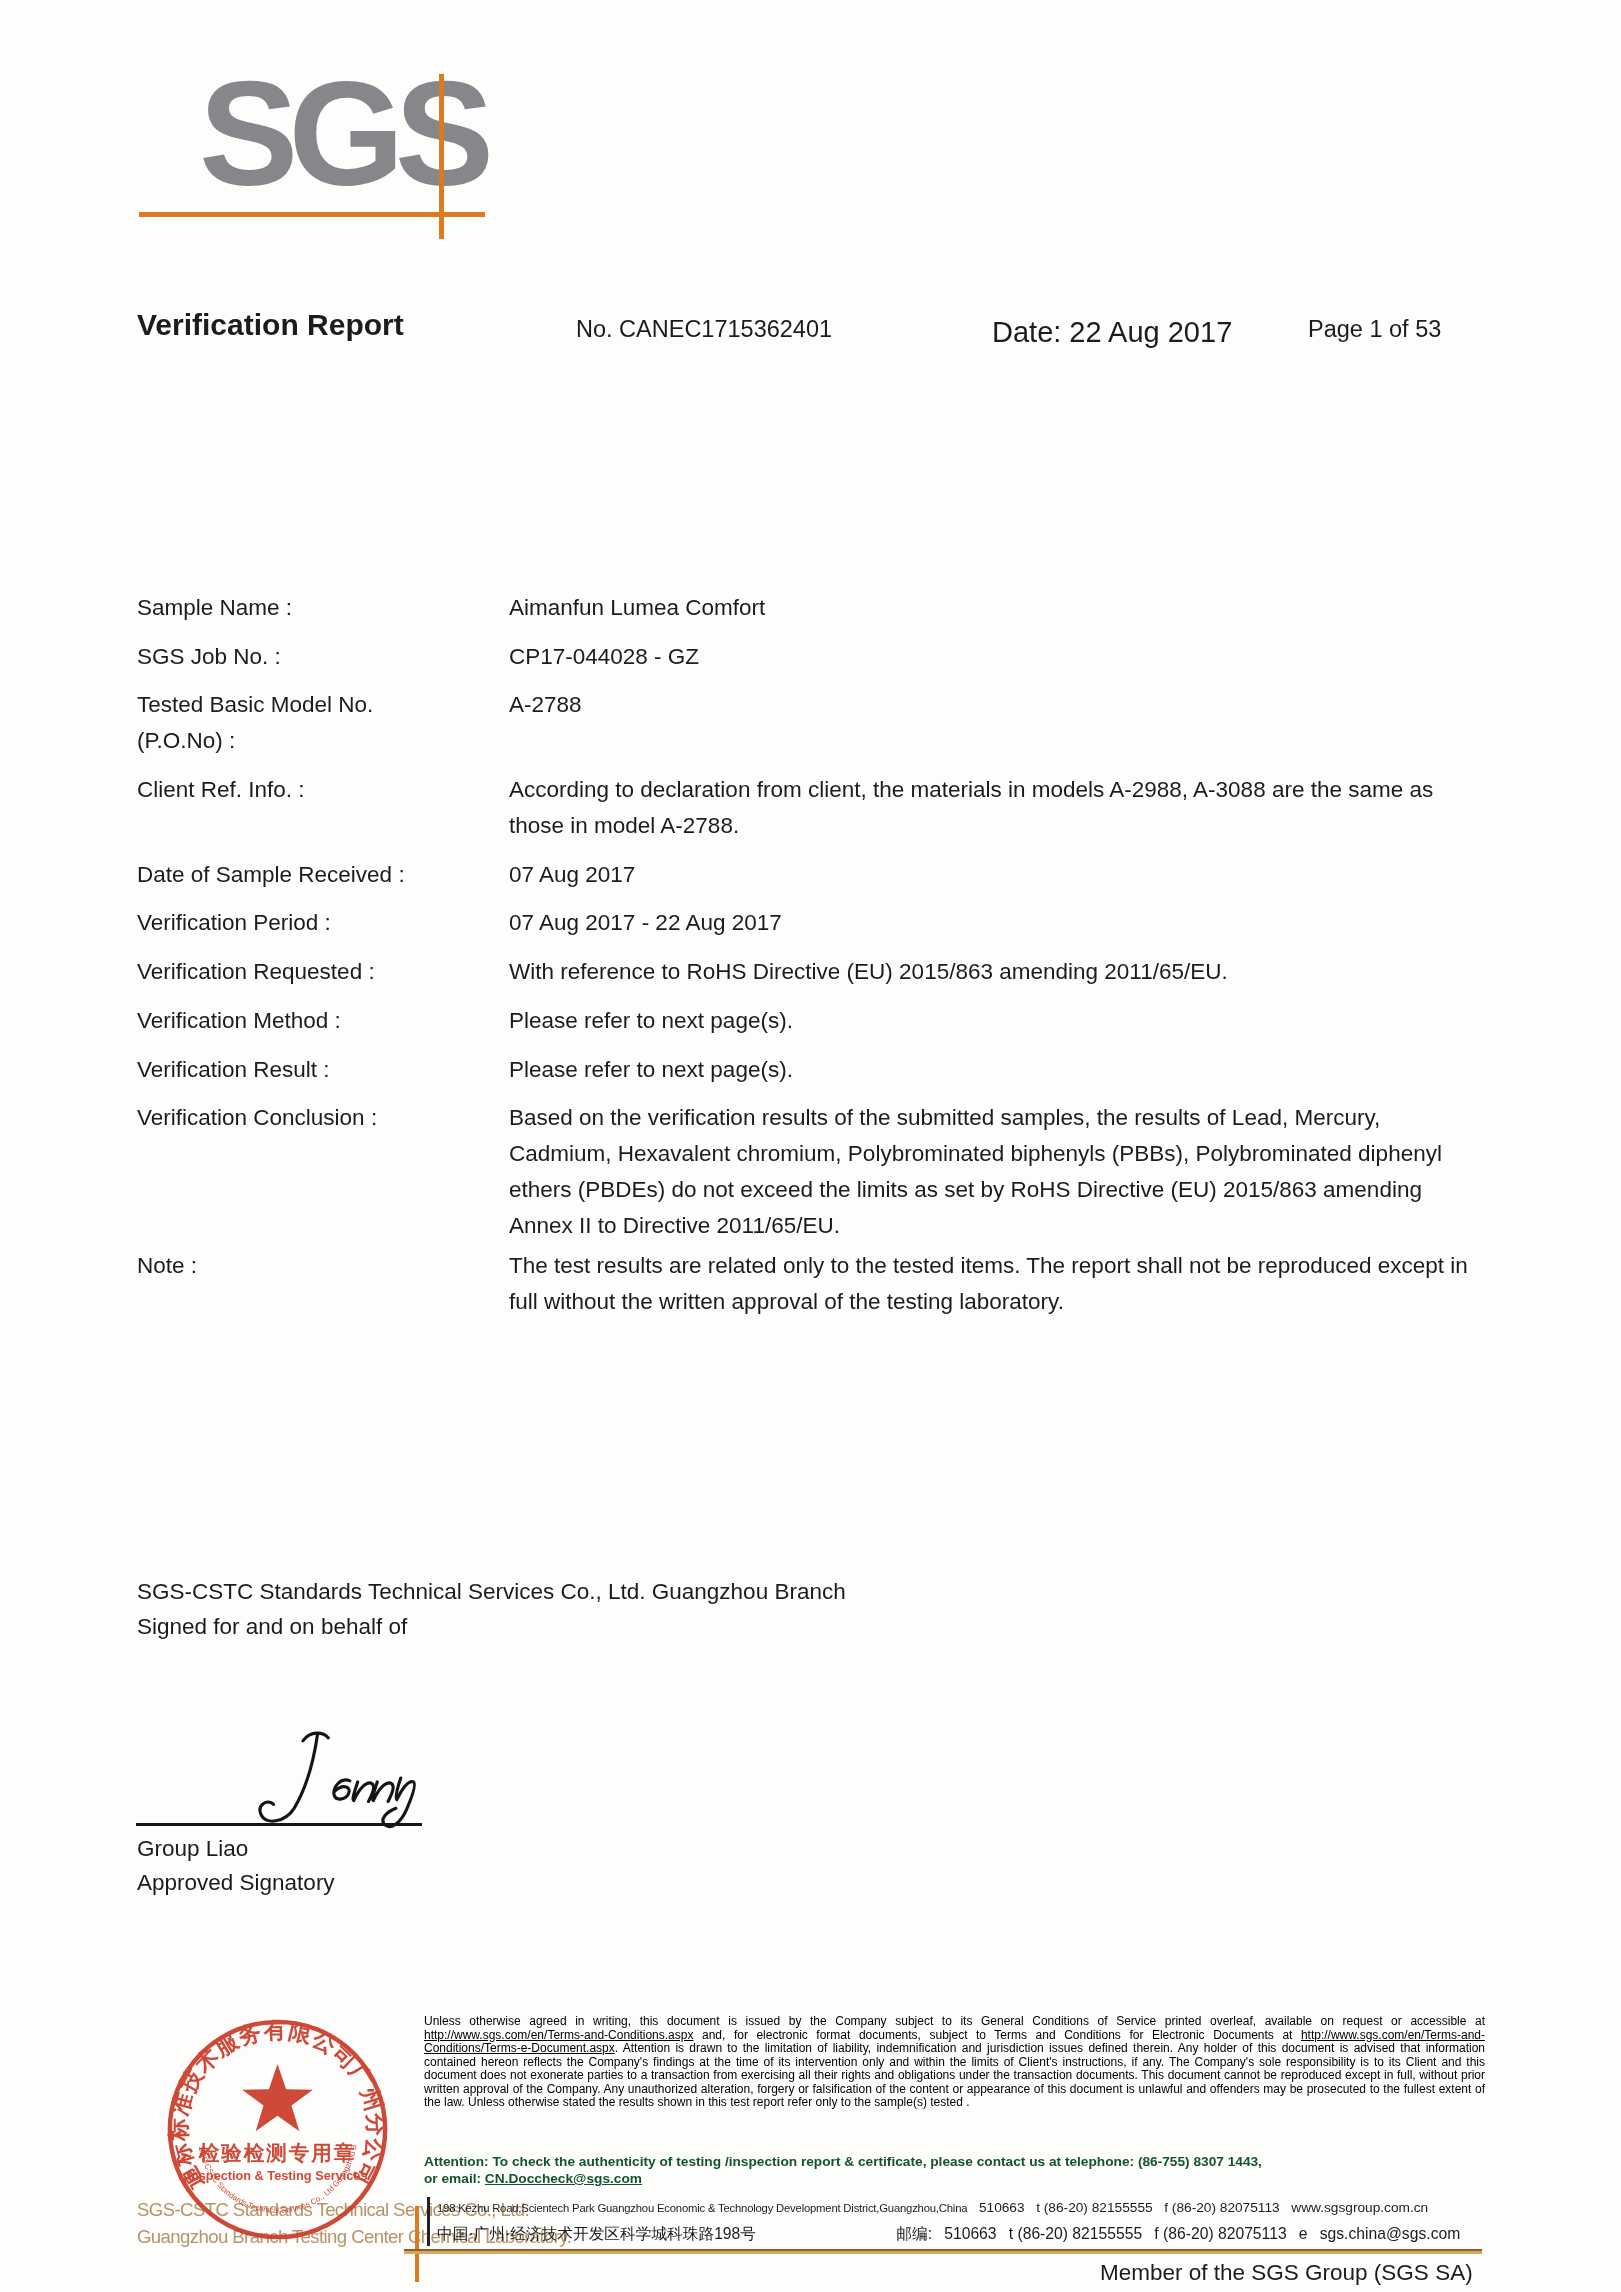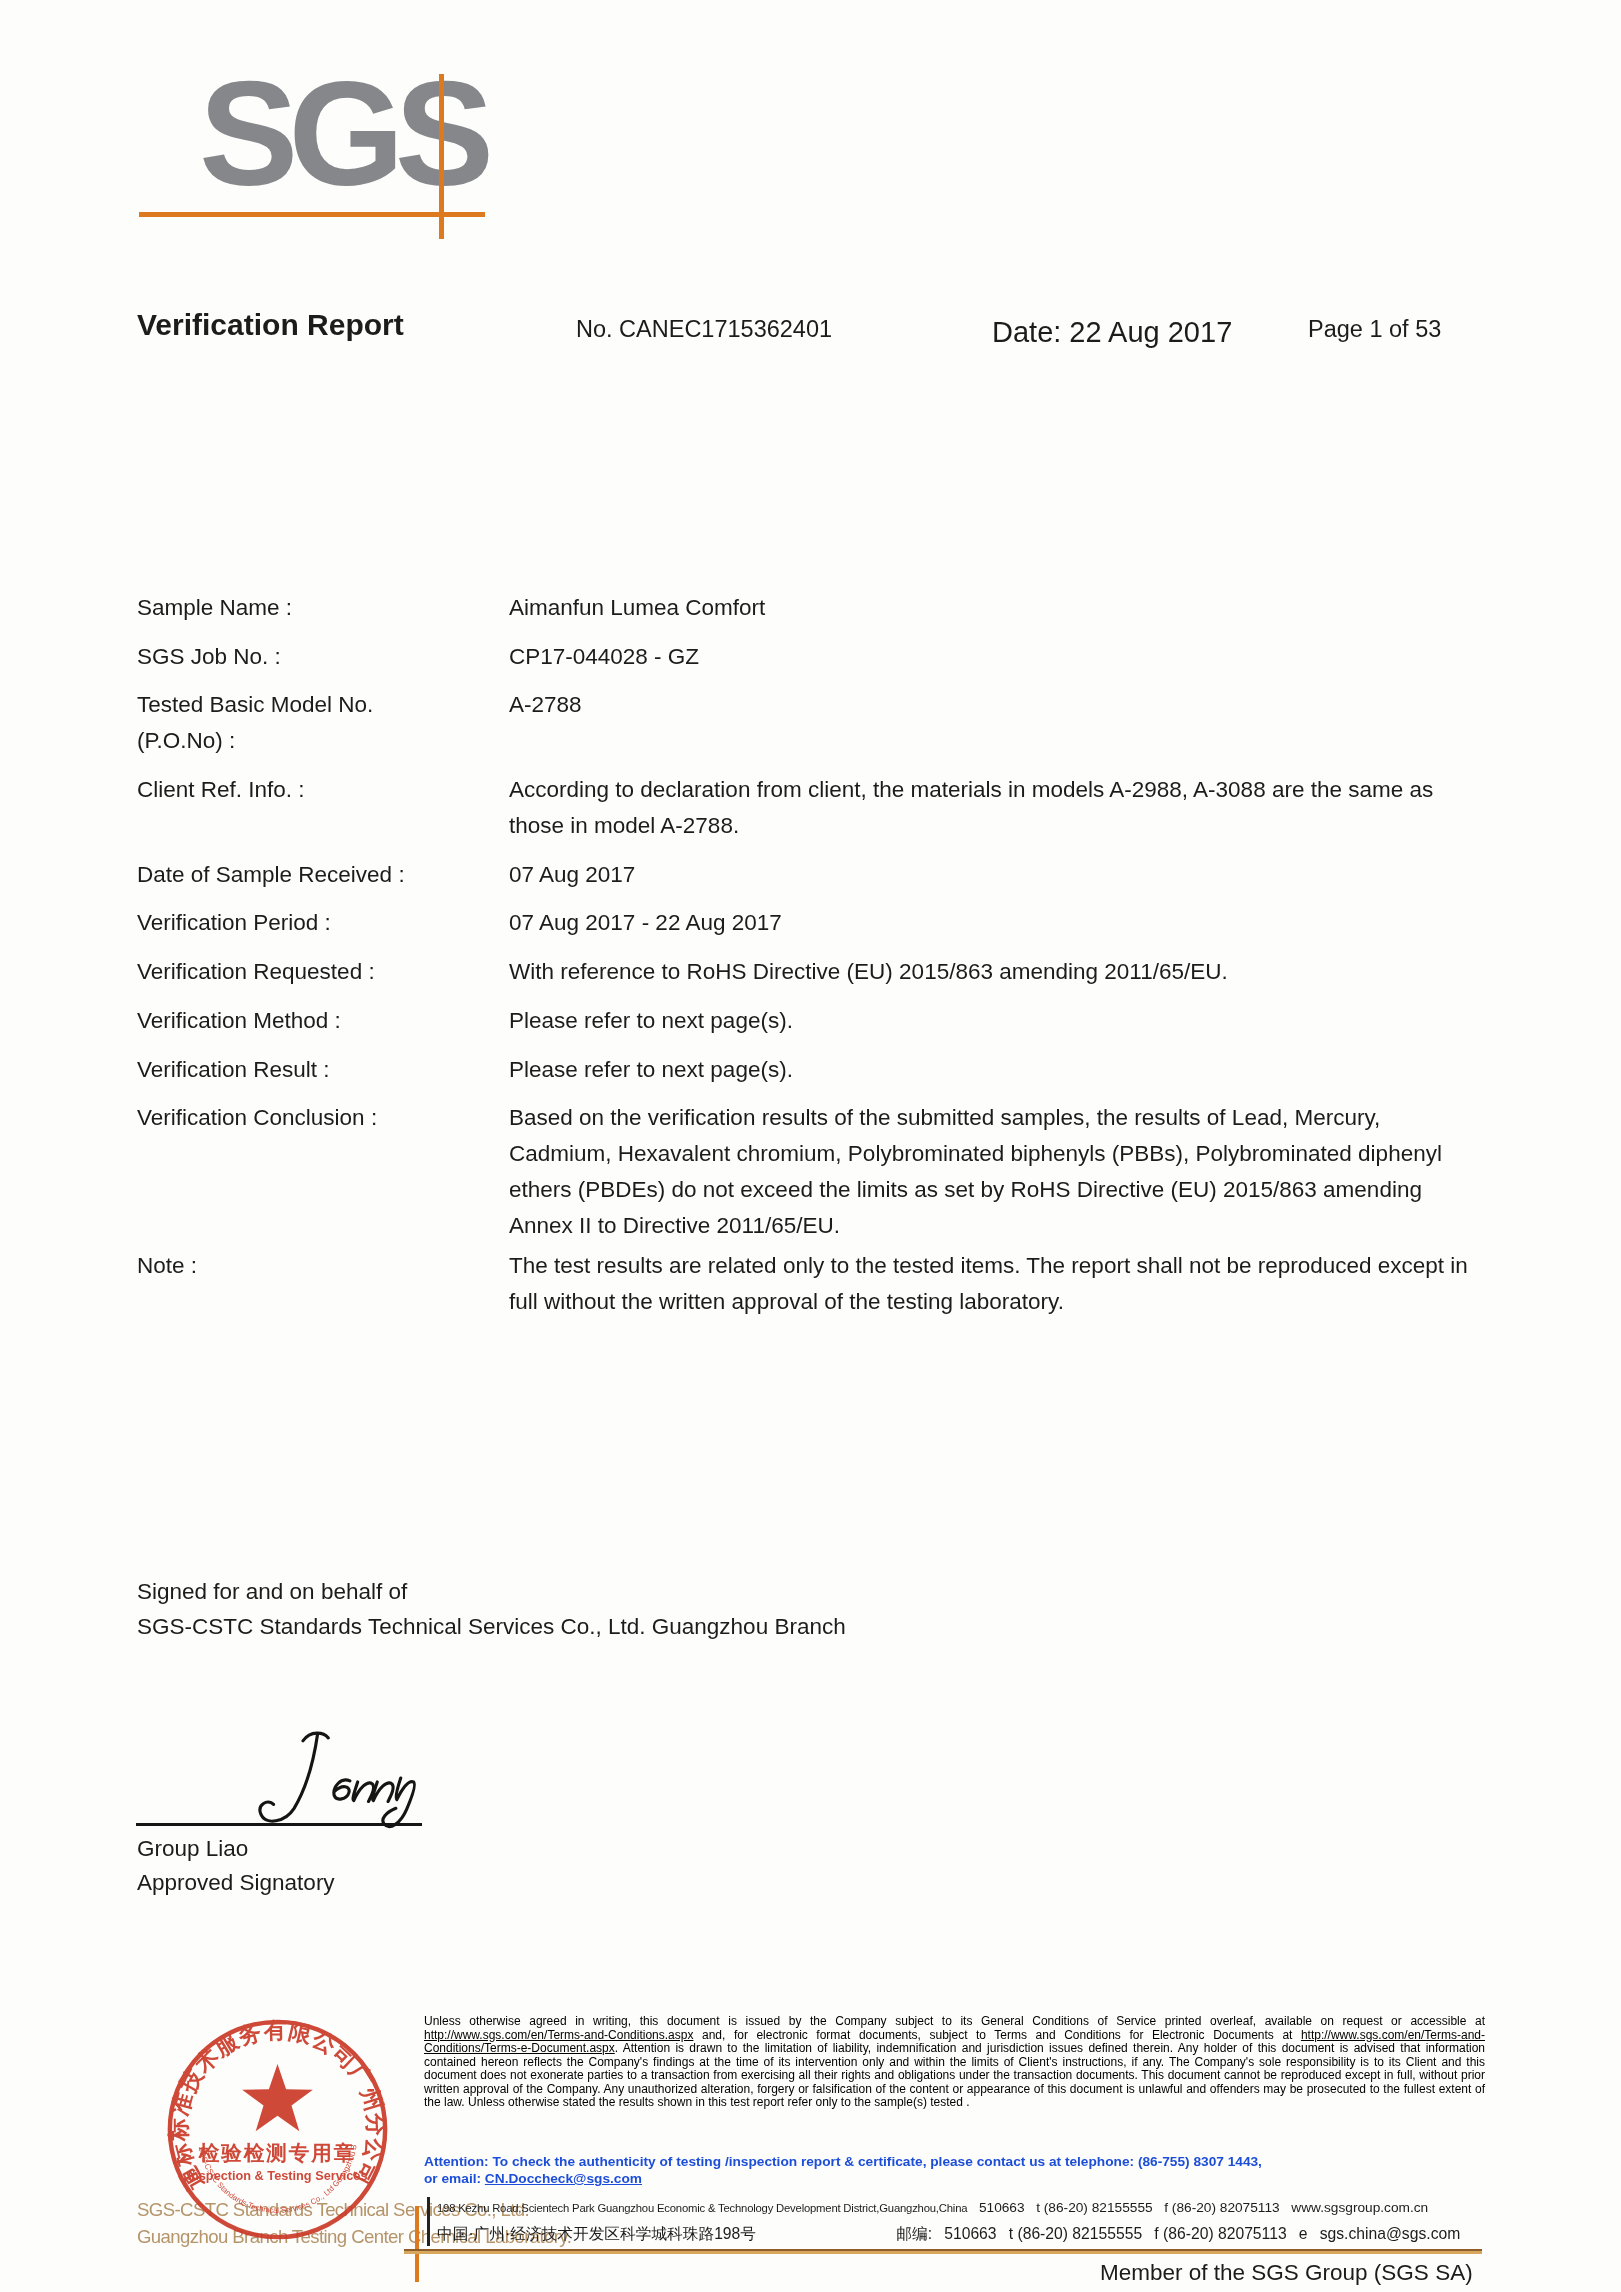--- a/index.html
+++ b/index.html
@@ -36,21 +36,21 @@
   .sig-name{ position:absolute; left:137px; top:1836px; font-size:22.5px; }
   .sig-role{ position:absolute; left:137px; top:1870px; font-size:22.5px; }
   
   .stamp{ position:absolute; left:163px; top:2015px; opacity:.92; z-index:3; }
   
   .lab-name{ position:absolute; left:137px; top:2197px; z-index:1; color:#b5946a;
              font-size:18.6px; line-height:26.5px; letter-spacing:-0.6px; }
   .terms{ position:absolute; left:424px; top:2015px; width:1061px; font-size:12px;
           line-height:13.5px; text-align:justify; color:#000000; }
   .terms .lnk{ text-decoration:underline; }
-  .attention{ position:absolute; left:424px; top:2153px; color:#1d4ed8; font-weight:bold;
+  .attention{ position:absolute; left:424px; top:2153px; color:#14532d; font-weight:bold;
               font-size:13.7px; line-height:17px; }
   .attention .lnk{ text-decoration:underline; }
   .addr-block{ position:absolute; left:437px; top:2196px; width:1054px; white-space:nowrap; z-index:2; }
   .addr-row1{ font-size:13.7px; line-height:24.5px; }
   .addr-row1 .en{ font-size:11.3px; letter-spacing:-0.2px; }
   .addr-row1 span{ margin-right:7.8px; }
   .addr-row2{ font-size:15.7px; line-height:26.5px; }
   .addr-row2 span{ margin-right:7.8px; }
   .addr-row2 .spacer{ display:inline-block; width:116px; }
   .rule-h{ position:absolute; left:404px; top:2249px; width:1078px; height:4.9px;
@@ -118,22 +118,22 @@
       <div class="flabel">Verification Conclusion :</div>
       <div class="fvalue">Based on the verification results of the submitted samples, the results of Lead, Mercury, Cadmium, Hexavalent chromium, Polybrominated biphenyls (PBBs), Polybrominated diphenyl ethers (PBDEs) do not exceed the limits as set by RoHS Directive (EU) 2015/863 amending Annex II to Directive 2011/65/EU.</div>
     </div>
     <div class="frow">
       <div class="flabel">Note :</div>
       <div class="fvalue">The test results are related only to the tested items. The report shall not be reproduced except in full without the written approval of the testing laboratory.</div>
     </div>
   </div>
 
   <div class="signed">
+    <div>SGS-CSTC Standards Technical Services Co., Ltd. Guangzhou Branch</div>
     <div>Signed for and on behalf of</div>
-    <div>SGS-CSTC Standards Technical Services Co., Ltd. Guangzhou Branch</div>
   </div>
 
   <svg class="sig-svg" width="225" height="106" viewBox="0 0 230 108">
     <title>Jenny</title>
     <g fill="none" stroke="#151515" stroke-width="3.2" stroke-linecap="round" stroke-linejoin="round">
       <path d="M96 16 C104 5 117 7 122 13"></path>
       <path d="M111 9 C107 37 99 65 87 85 C78 99 58 103 53 91 C49 81 60 75 66 81"></path>
       <path d="M128 68 C136 60 145 62 143 69 C141 76 130 78 128 72 C126 63 135 53 144 57"></path>
       <path d="M152 58 C148 70 146 76 148 77 C154 64 162 56 167 60 C171 64 165 74 163 78"></path>
       <path d="M172 58 C168 70 166 76 168 77 C174 64 182 56 187 60 C191 64 185 74 183 78"></path>

